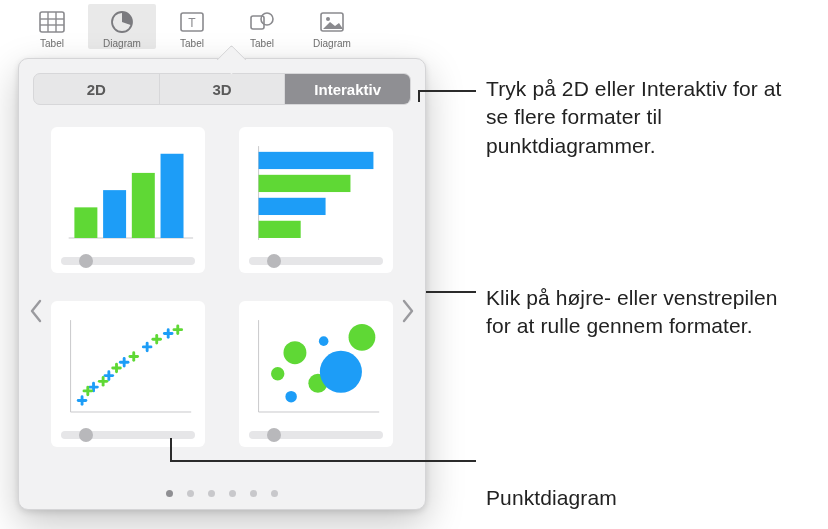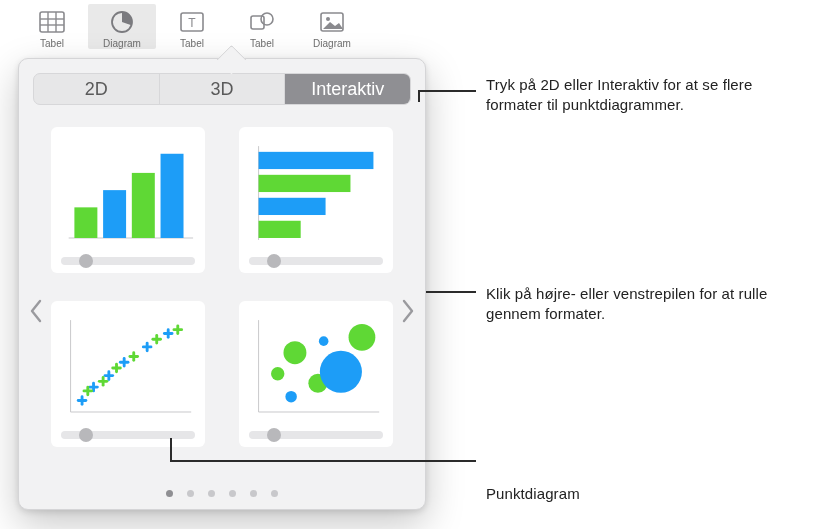--- a/index.html
+++ b/index.html
@@ -77,22 +77,22 @@
     background: #e7e7e8;
     border: 1px solid #d7d7d9;
     border-radius: 7px;
     overflow: hidden;
   }
   .seg-item {
     flex: 1;
     display: flex;
     align-items: center;
     justify-content: center;
-    font-size: 18px;
-    font-weight: 400;
+    font-size: 15px;
+    font-weight: 700;
     color: #5a5a5a;
     border-right: 1px solid #d7d7d9;
     cursor: pointer;
   }
   .seg-item:last-child { border-right: none; text-align: right; }
   .seg-item.selected {
     background: #8f8f93;
     color: #fff;
   }
 
@@ -156,21 +156,21 @@
   .dot {
     width: 7px; height: 7px;
     background: #c8c8cb;
     border-radius: 50%;
   }
   .dot.active { background: #8f8f93; }
 
   
   .callout {
     position: absolute;
-    font-size: 15px;
+    font-size: 21px;
     line-height: 1.35;
     color: #222;
     letter-spacing: 0.1px;
   }
   .leader {
     position: absolute;
     background: #2b2b2b;
   }
 
   

